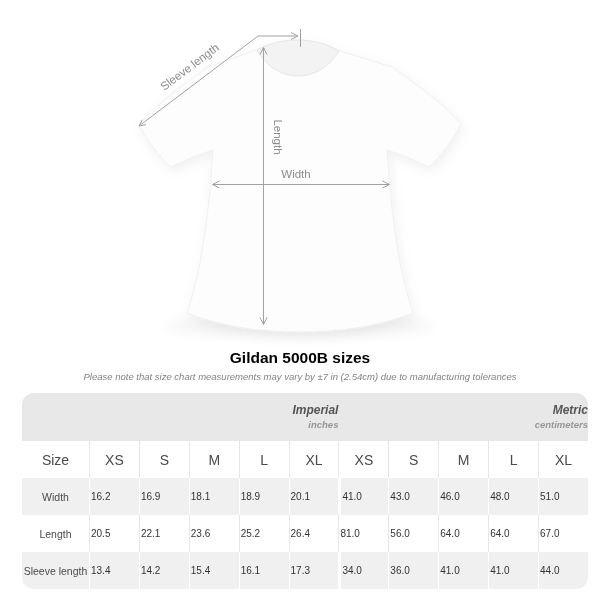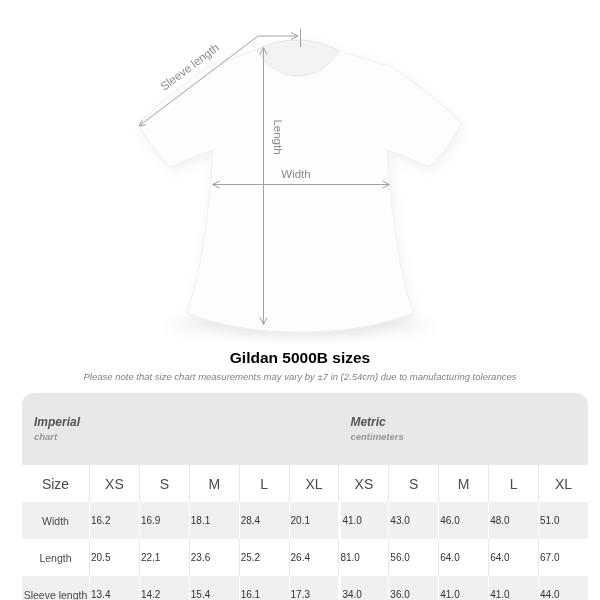--- a/index.html
+++ b/index.html
@@ -13,21 +13,21 @@
   
   .chart-title{position:absolute;top:349px;left:0;width:100%;text-align:center;
     font-size:15.5px;font-weight:bold;color:#000000;}
   .chart-subtitle{position:absolute;top:371px;left:0;width:100%;text-align:center;
     font-style:italic;font-size:9.5px;color:#828282;}
 
   
   .table-wrap{position:absolute;top:393px;left:22px;width:566px;}
   table.size-table{width:100%;border-collapse:separate;border-spacing:0;table-layout:fixed;}
   col.c-size{width:67px;}
-  tr.band th{background:#e8e8e8;height:48px;vertical-align:middle;text-align:left;padding:12px;border:none;}
+  tr.band th{background:#e8e8e8;height:48px;vertical-align:middle;text-align:right;padding:0;border:none;}
   tr.band th:first-child{border-top-left-radius:12px;}
   tr.band th:last-child{border-top-right-radius:12px;}
   .grp-label{font-size:12px;font-weight:bold;font-style:italic;color:#555;line-height:14px;}
   .grp-unit{font-size:9.5px;font-style:italic;color:#979797;line-height:12px;margin-top:2px;}
 
   tr.r-white th,tr.r-white td{background:#fff;border-left:1px solid #e7e7e7;}
   tr.r-gray th,tr.r-gray td{background:#f0f0f0;border-left:1px solid #fff;}
   tr.r-white th:first-child,tr.r-gray th:first-child{border-left:none;}
   tr.r-gray td.mfirst{border-left-width:3px;}
   tr.sizes th{height:35px;font-size:14px;font-weight:normal;color:#4a4a4a;text-align:center;vertical-align:middle;}
@@ -117,21 +117,21 @@
           <col>
           <col>
           <col>
           <col>
           <col>
       </colgroup>
       <thead>
         <tr class="band">
           <th colspan="6">
             <div class="grp-label">Imperial</div>
-            <div class="grp-unit">chart</div>
+            <div class="grp-unit">inches</div>
           </th>
           <th colspan="5">
             <div class="grp-label">Metric</div>
             <div class="grp-unit">centimeters</div>
           </th>
         </tr>
         <tr class="sizes r-white">
           <th>Size</th>
           <th>XS</th>
           <th>S</th>
@@ -144,21 +144,21 @@
           <th>L</th>
           <th>XL</th>
         </tr>
       </thead>
       <tbody>
         <tr class="datarow r-gray">
           <th>Width</th>
           <td>16.2</td>
           <td>16.9</td>
           <td>18.1</td>
-          <td>28.4</td>
+          <td>18.9</td>
           <td>20.1</td>
           <td class="mfirst">41.0</td>
           <td>43.0</td>
           <td>46.0</td>
           <td>48.0</td>
           <td>51.0</td>
         </tr>
         <tr class="datarow r-white">
           <th>Length</th>
           <td>20.5</td>

